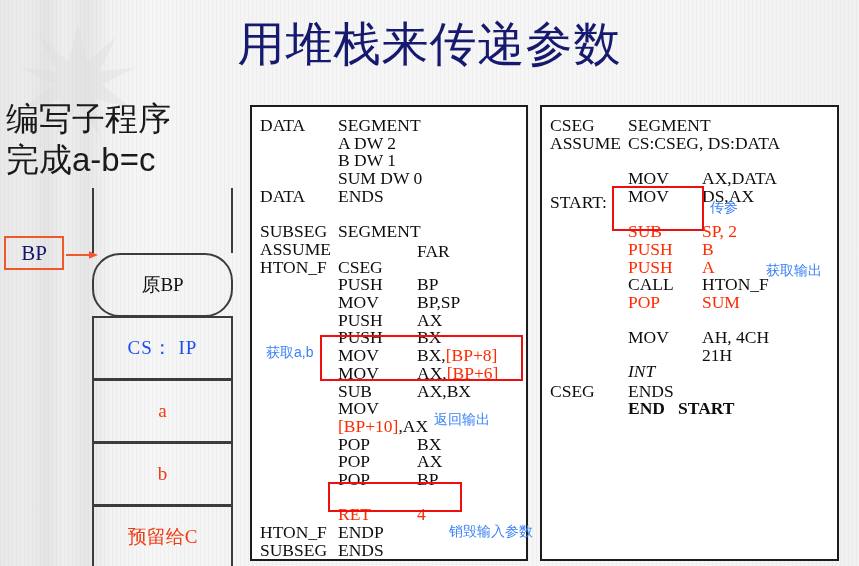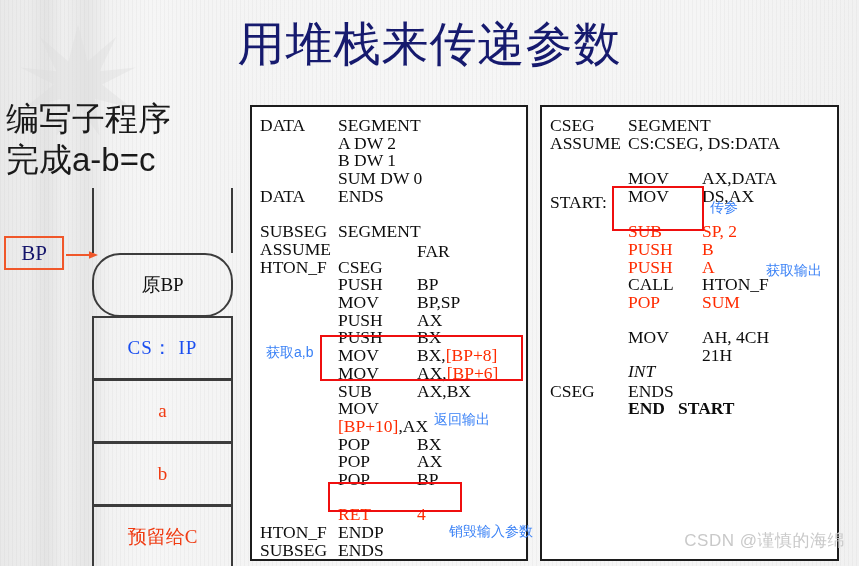--- a/index.html
+++ b/index.html
@@ -298,14 +298,13 @@
         <div class="row" style="left: 86px; top: 275.5px;">ENDS</div>
         <div class="row" style="left: 86px; top: 293.2px; font-weight: bold;">END   START</div>
       </div>
 
     <div class="ann" style="left:168px; top:93px;">传参</div>
     <div class="ann" style="left:224px; top:156px;">获取输出</div>
 
     <div class="hl" style="left:70px; top:79px; width:92px; height:45px;"></div>
   </div>
 
-  <div class="watermark">CSDN @谨慎的海绵</div>
 </div>
 
 </body></html>

